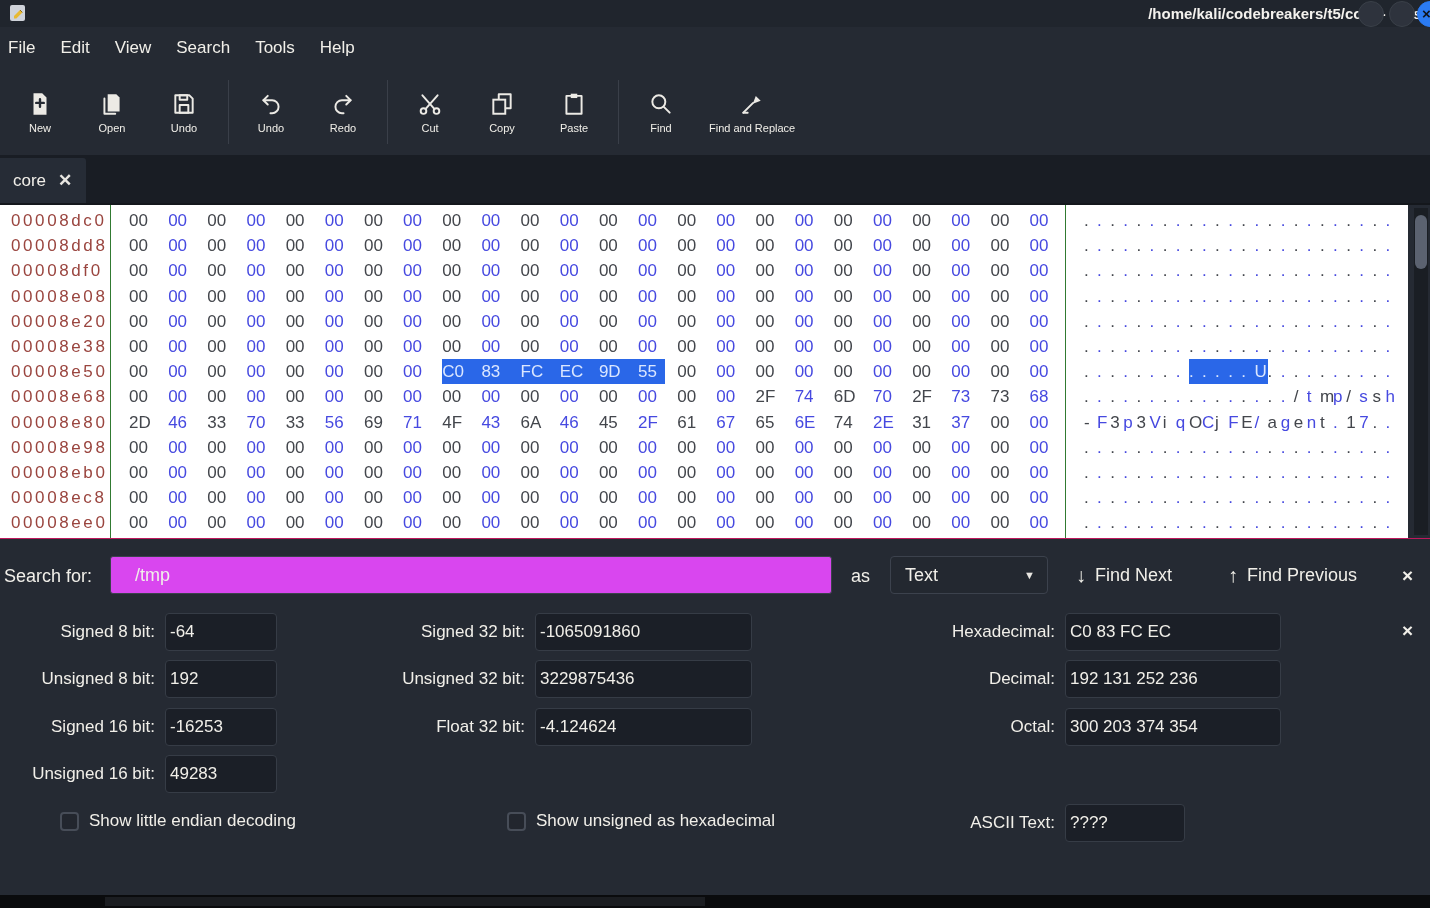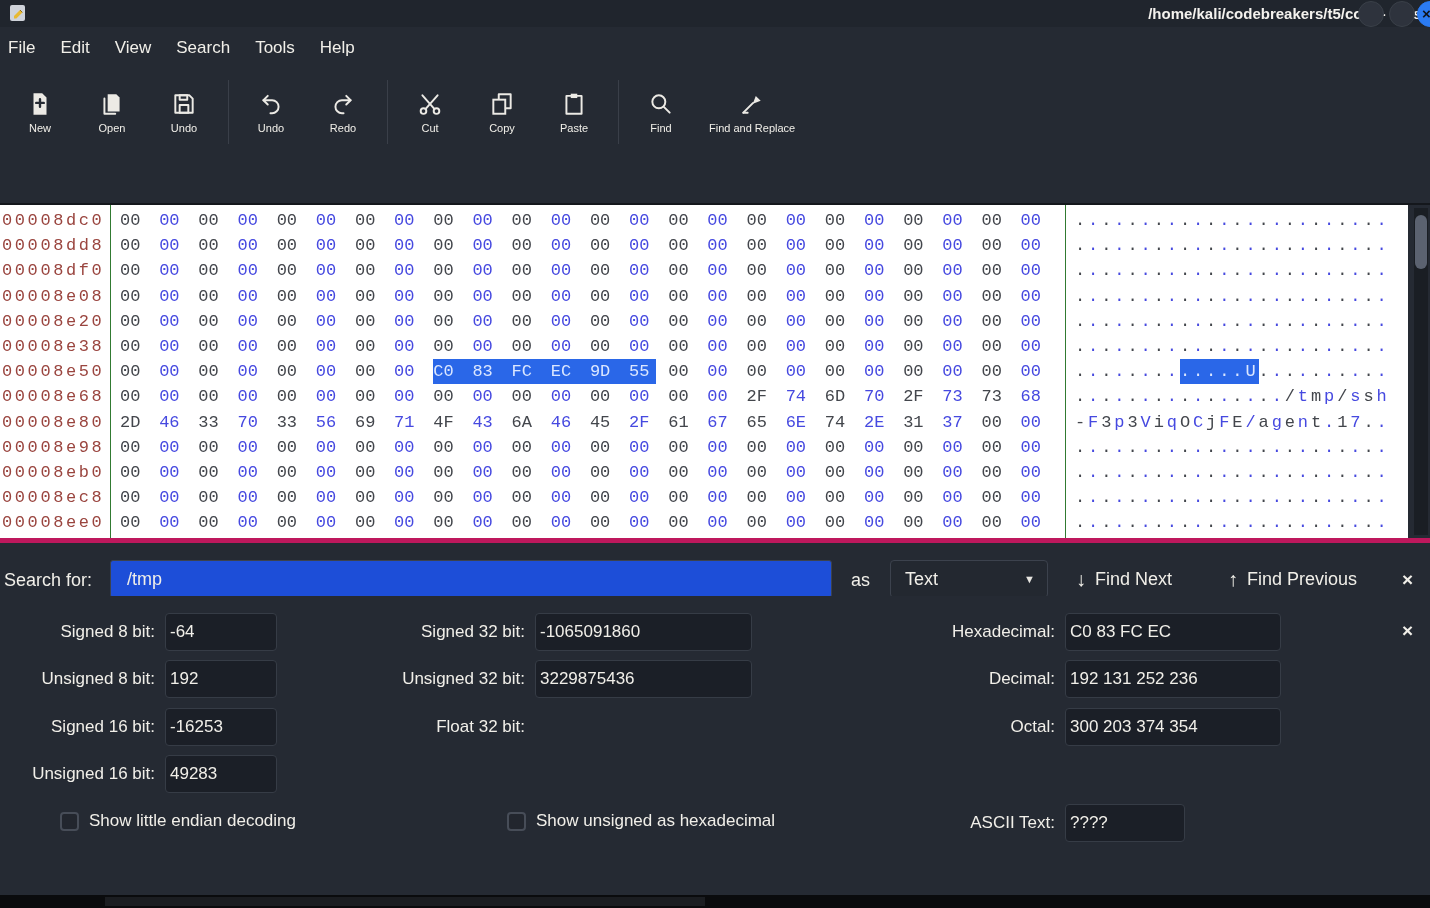--- a/index.html
+++ b/index.html
@@ -31,41 +31,41 @@
   .tab{position:absolute;left:0;top:3px;width:86px;height:45px;background:#262c36;
        display:flex;align-items:center;border-top-right-radius:3px;}
   .tab-label{font-size:17px;margin-left:13px;color:#f1efe9;}
   .tab-close{margin-left:12px;font-size:17px;font-weight:bold;color:#e8e6e1;}
   
   .hexview{position:absolute;top:203px;left:0;width:1430px;height:335px;background:#252a33;border-top:2px solid #14171c;box-sizing:border-box;}
   .hexwhite{position:absolute;left:0;top:0;width:1408px;height:100%;background:#ffffff;}
   .vline{position:absolute;top:0;bottom:0;width:1px;background:var(--green);}
   .vline.l1{left:110px;} .vline.l2{left:1065px;}
   .hexrows{position:absolute;left:0;top:3px;width:1144px;
-           font-family:Liberation Mono, monospace;font-size:17px;}
+           font-family:Liberation Sans, sans-serif;font-size:17px;padding-left:9px;}
   .hex-row{position:relative;height:25.2px;line-height:25.2px;white-space:nowrap;}
   .addr{position:absolute;left:2px;color:var(--addr);letter-spacing:2.6px;}
   .bytes{position:absolute;left:120px;}
   .byte{display:inline-block;width:39.16px;}
   .byte.even{color:var(--byte-even);} .byte.odd{color:var(--byte-odd);}
   .byte.sel{background:var(--sel-bg);color:var(--sel-fg);}
   .byte.sel-end{background:linear-gradient(to right,var(--sel-bg) 0,var(--sel-bg) 27px,transparent 27px);color:var(--sel-fg);}
   .ascii{position:absolute;left:1075px;}
   .ch{display:inline-block;width:13.12px;}
   .ch.even{color:var(--byte-even);} .ch.odd{color:var(--byte-odd);}
   .ch.sel{background:var(--sel-bg);color:var(--sel-fg);}
   .vscroll{position:absolute;right:0;top:0;bottom:0;width:22px;background:#252a33;}
   .vtrack{position:absolute;left:6px;top:3px;bottom:3px;width:14px;background:#1a1e24;}
   .vthumb{position:absolute;left:7px;top:10px;width:12px;height:54px;background:#5b6270;border-radius:6px;}
   
-  .searchbar{position:absolute;top:538px;left:0;width:100%;height:74px;background:#252a33;border-top:5px solid #be185d;box-sizing:border-box;}
+  .searchbar{position:absolute;top:538px;left:0;width:100%;height:74px;background:#252a33;border-top:1px solid #be185d;box-sizing:border-box;}
   .sb-label{position:absolute;left:4px;top:0;height:74px;line-height:74px;font-size:18px;}
-  .sb-input{position:absolute;left:110px;top:17px;width:722px;height:38px;background:#1d4ed8;
+  .sb-input{position:absolute;left:110px;top:17px;width:722px;height:38px;background:#d946ef;
             border:1px solid #3c424d;border-radius:3px;color:#f1efe9;font-size:18px;
-            padding:0 16px;box-sizing:border-box;font-family:"Liberation Sans",sans-serif;outline:none;}
+            padding:0 24px;box-sizing:border-box;font-family:"Liberation Sans",sans-serif;outline:none;}
   .sb-as{position:absolute;left:851px;top:0;height:74px;line-height:74px;font-size:18px;}
   .sb-select{position:absolute;left:890px;top:17px;width:158px;height:38px;background:#232830;
              border:1px solid #3c424d;border-radius:4px;display:flex;align-items:center;
              font-size:18px;padding-left:14px;box-sizing:border-box;}
   .sb-caret{position:absolute;right:12px;font-size:11px;color:#e8e6e1;}
   .sb-btn{position:absolute;top:17px;height:38px;display:flex;align-items:center;font-size:18px;border-radius:4px;padding:0 6px;}
   .sb-btn .arrow{font-size:20px;margin-right:9px;}
   .sb-next{left:1070px;} .sb-prev{left:1222px;}
   .xbtn{font-size:19px;font-weight:bold;color:#f1efe9;}
   .sb-close{position:absolute;left:1402px;top:0;height:74px;line-height:74px;}
@@ -199,20 +199,26 @@
       <div class="tb-btn">
         <div class="tb-icon"><svg viewBox="0 0 24 24">
             <path d="M4 20l9-9" fill="none" stroke="#eceae5" stroke-width="1.8" stroke-linecap="round" stroke-linejoin="round"></path>
             <path d="M13 11l2.5-6.5L20 9l-6.5 2.5z" fill="#eceae5"></path>
             <path d="M4 20h4" fill="none" stroke="#eceae5" stroke-width="1.8" stroke-linecap="round" stroke-linejoin="round"></path>
           </svg></div>
         <div class="tb-label">Find and Replace</div>
       </div>
     </div>
 
+  <div class="tabbar">
+    <div class="tab">
+      <span class="tab-label">core</span>
+      <span class="tab-close">✕</span>
+    </div>
+  </div>
 
   <div class="hexview">
     <div class="hexwhite"></div>
     <div class="vline l1"></div>
     <div class="vline l2"></div>
     <div class="hexrows" id="hexrows">
         <div class="hex-row">
           <span class="addr">00008dc0</span>
           <div class="bytes"><span class="byte even">00</span><span class="byte odd">00</span><span class="byte even">00</span><span class="byte odd">00</span><span class="byte even">00</span><span class="byte odd">00</span><span class="byte even">00</span><span class="byte odd">00</span><span class="byte even">00</span><span class="byte odd">00</span><span class="byte even">00</span><span class="byte odd">00</span><span class="byte even">00</span><span class="byte odd">00</span><span class="byte even">00</span><span class="byte odd">00</span><span class="byte even">00</span><span class="byte odd">00</span><span class="byte even">00</span><span class="byte odd">00</span><span class="byte even">00</span><span class="byte odd">00</span><span class="byte even">00</span><span class="byte odd">00</span></div>
           <div class="ascii"><span class="ch even">.</span><span class="ch odd">.</span><span class="ch even">.</span><span class="ch odd">.</span><span class="ch even">.</span><span class="ch odd">.</span><span class="ch even">.</span><span class="ch odd">.</span><span class="ch even">.</span><span class="ch odd">.</span><span class="ch even">.</span><span class="ch odd">.</span><span class="ch even">.</span><span class="ch odd">.</span><span class="ch even">.</span><span class="ch odd">.</span><span class="ch even">.</span><span class="ch odd">.</span><span class="ch even">.</span><span class="ch odd">.</span><span class="ch even">.</span><span class="ch odd">.</span><span class="ch even">.</span><span class="ch odd">.</span></div>
@@ -326,20 +332,21 @@
         <div class="conv-row">
           <span class="conv-label">Signed 32 bit:</span>
           <div class="conv-field">-1065091860</div>
         </div>
         <div class="conv-row">
           <span class="conv-label">Unsigned 32 bit:</span>
           <div class="conv-field">3229875436</div>
         </div>
         <div class="conv-row">
           <span class="conv-label">Float 32 bit:</span>
+          <div class="conv-field">-4.124624</div>
         </div>
       </div>
     <div class="conv-col c3" id="conv-c3">
         <div class="conv-row">
           <span class="conv-label">Hexadecimal:</span>
           <div class="conv-field">C0 83 FC EC</div>
         </div>
         <div class="conv-row">
           <span class="conv-label">Decimal:</span>
           <div class="conv-field">192 131 252 236</div>

